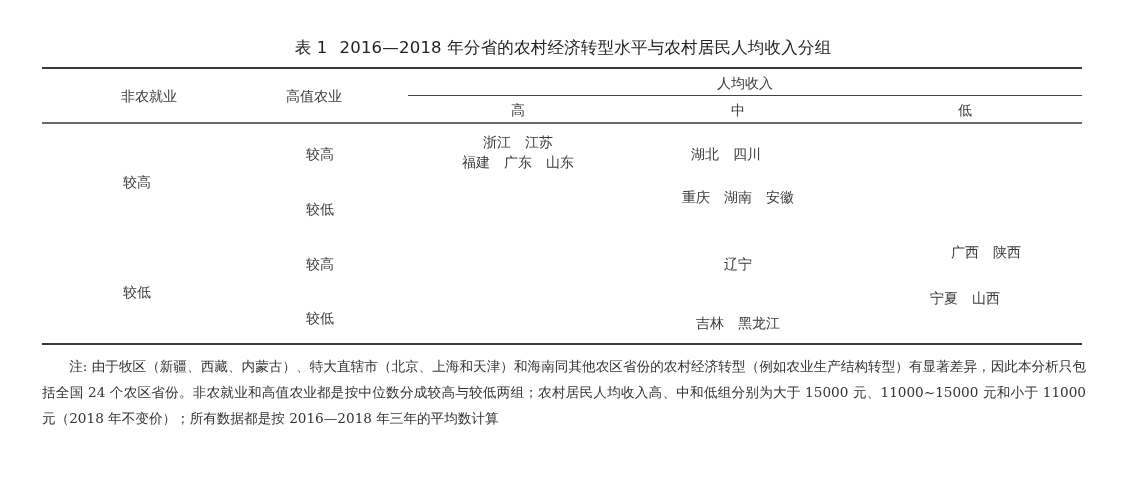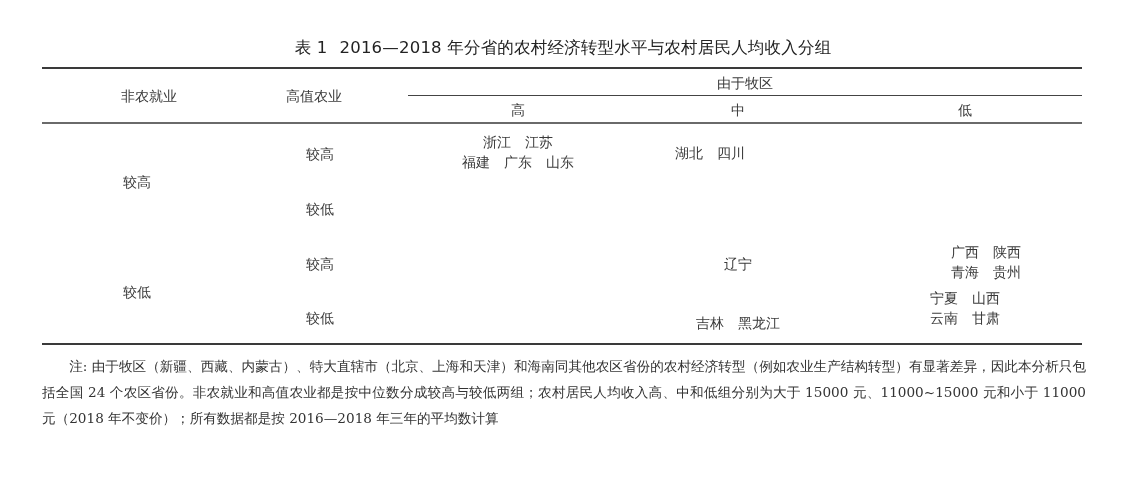--- a/index.html
+++ b/index.html
@@ -67,54 +67,53 @@
   <span class="label">表 1</span><span>2016—2018 年分省的农村经济转型水平与农村居民人均收入分组</span>
 </div>
 
 <div class="rule top"></div>
 <div class="rule sub"></div>
 <div class="rule head"></div>
 <div class="rule bottom"></div>
 
 <div class="cell" style="left:54px;width:190px;top:86px;">非农就业</div>
 <div class="cell" style="left:226px;width:176px;top:86px;">高值农业</div>
-<div class="cell" style="left:408px;width:674px;top:73px;">由于牧区</div>
+<div class="cell" style="left:408px;width:674px;top:73px;">人均收入</div>
 <div class="cell" style="left:408px;width:220px;top:100px;">高</div>
 <div class="cell" style="left:628px;width:220px;top:100px;">中</div>
 <div class="cell" style="left:848px;width:234px;top:100px;">低</div>
 
 <div class="cell" style="left:42px;width:190px;top:172px;">较高</div>
 <div class="cell" style="left:42px;width:190px;top:282px;">较低</div>
 
 <div class="cell" style="left:232px;width:176px;top:144px;">较高</div>
 <div class="cell" style="left:408px;width:220px;top:132px;">
   <span class="line"><span>浙江</span><span>江苏</span></span>
   <span class="line"><span>福建</span><span>广东</span><span>山东</span></span>
 </div>
-<div class="cell" style="left:600px;width:220px;top:144px;font-family:Liberation Mono, monospace;">
+<div class="cell" style="left:616px;width:220px;top:144px;">
   <span class="line"><span>湖北</span><span>四川</span></span>
 </div>
 
 <div class="cell" style="left:232px;width:176px;top:199px;">较低</div>
 <div class="cell" style="left:628px;width:220px;top:187px;">
+  <span class="line"><span>重庆</span><span>湖南</span><span>安徽</span></span>
 </div>
 
 <div class="cell" style="left:232px;width:176px;top:254px;">较高</div>
 <div class="cell" style="left:628px;width:220px;top:254px;">
   <span class="line"><span>辽宁</span></span>
 </div>
 <div class="cell" style="left:869px;width:234px;top:242px;">
   <span class="line"><span>广西</span><span>陕西</span></span>
-  <span class="line"><span>青海</span><span>贵州</span></span>
 </div>
 
 <div class="cell" style="left:232px;width:176px;top:308px;">较低</div>
 <div class="cell" style="left:628px;width:220px;top:313px;">
   <span class="line"><span>吉林</span><span>黑龙江</span></span>
 </div>
 <div class="cell" style="left:848px;width:234px;top:288px;">
   <span class="line"><span>宁夏</span><span>山西</span></span>
-  <span class="line"><span>云南</span><span>甘肃</span></span>
 </div>
 
 <div class="note">
   <p>注: 由于牧区（新疆、西藏、内蒙古）、特大直辖市（北京、上海和天津）和海南同其他农区省份的农村经济转型（例如农业生产结构转型）有显著差异，因此本分析只包括全国 24 个农区省份。非农就业和高值农业都是按中位数分成较高与较低两组；农村居民人均收入高、中和低组分别为大于 15000 元、11000~15000 元和小于 11000 元（2018 年不变价）；所有数据都是按 2016—2018 年三年的平均数计算</p>
 </div>
 
 </body></html>

